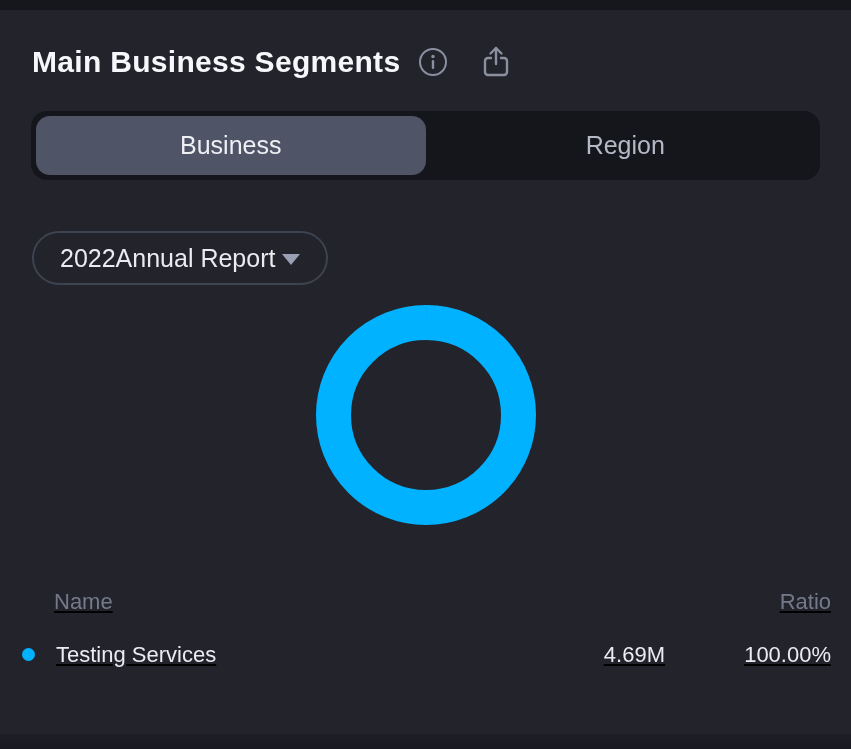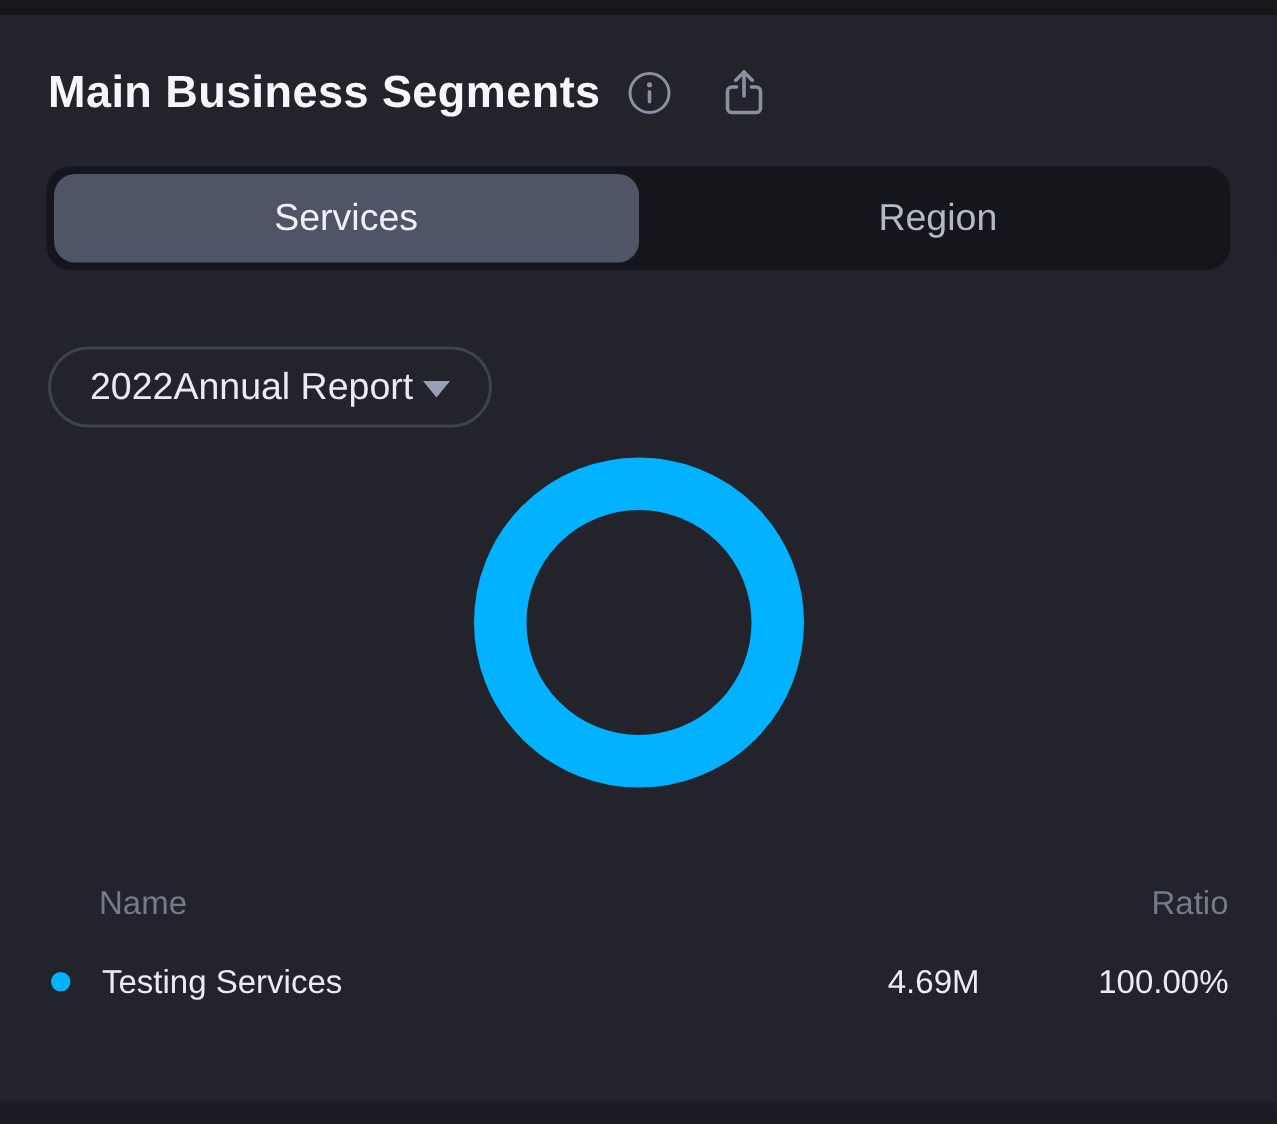--- a/index.html
+++ b/index.html
@@ -35,21 +35,21 @@
     border: 2px solid #3e4350; border-radius: 28px;
     color: #e9ebf0; font-size: 25px; cursor: pointer; }
   .caret { width: 0; height: 0; border-left: 9px solid transparent;
     border-right: 9px solid transparent; border-top: 11px solid #9aa0b4; margin-top: 3px; }
 
   
   .chart-wrap { margin-top: 19px; display: flex; justify-content: center; }
   .chart-wrap svg { display: block; }
 
   
-  .table { margin: 63px 32px 0; }
+  .table { margin: 63px 20px 0; text-decoration: underline; }
   .thead { display: flex; align-items: center; color: #757a8b; font-size: 22px; }
   .col-name { flex: 1; }
   .thead .col-name { padding-left: 34px; }
   .col-oi { width: 150px; text-align: right; line-height: 1.35; }
   .col-ratio { width: 166px; text-align: right; }
   .trow { display: flex; align-items: center; margin-top: 25px;
     font-size: 22px; color: #eaecf1; cursor: pointer; }
   .trow .col-name { display: flex; align-items: center; }
   .dot { width: 13px; height: 13px; border-radius: 50%; margin-left: 2px; margin-right: 21px;
     flex: 0 0 auto; }
@@ -74,21 +74,21 @@
       <svg width="32" height="34" viewBox="0 0 32 34" fill="none" stroke="#8b90a1" stroke-width="2.4" stroke-linecap="round" stroke-linejoin="round">
         <path d="M16 3 V19"></path>
         <path d="M10.5 8.5 L16 3 L21.5 8.5"></path>
         <path d="M11 13 H8 a3 3 0 0 0 -3 3 v11 a3 3 0 0 0 3 3 h16 a3 3 0 0 0 3 -3 v-11 a3 3 0 0 0 -3 -3 h-3"></path>
       </svg>
     </span>
   </div>
 
   
   <div class="tabs">
-    <div class="tab active">Services</div>
+    <div class="tab active">Business</div>
     <div class="tab">Region</div>
   </div>
 
   
   <div class="dropdown">
     <span>2022Annual Report</span>
     <span class="caret"></span>
   </div>
 
   

